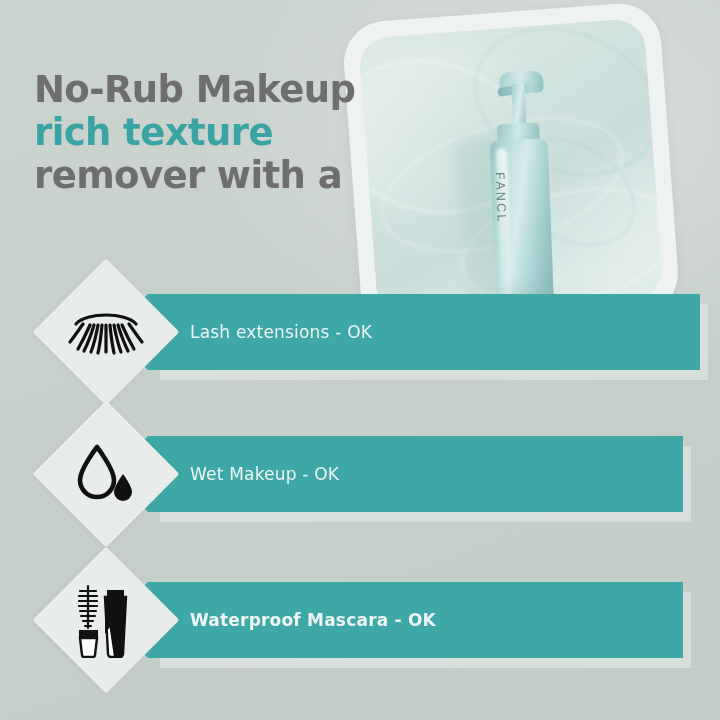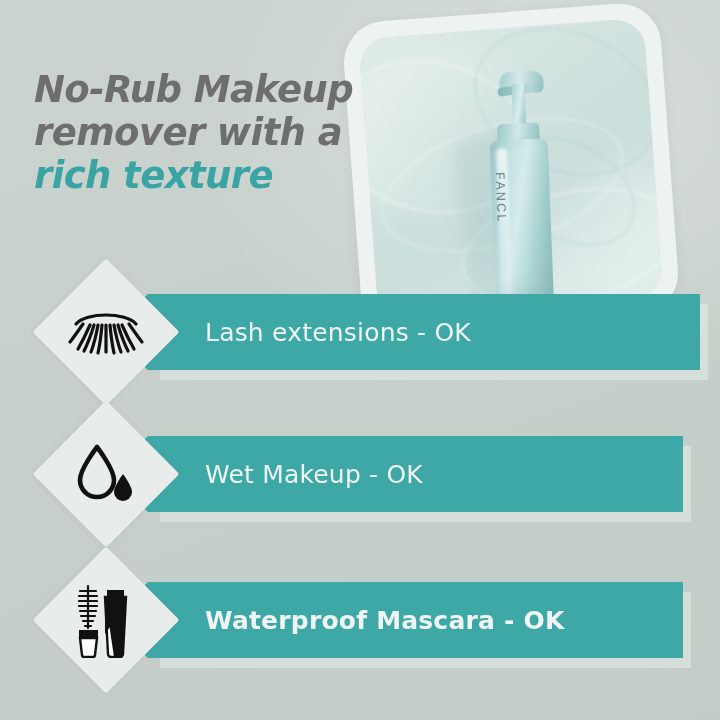--- a/index.html
+++ b/index.html
@@ -40,21 +40,21 @@
     left: 34px;
     top: 68px;
     width: 360px;
     font-weight: bold;
     font-size: 37px;
     line-height: 43px;
     letter-spacing: -0.6px;
     color: #6e6e6e;
     z-index: 6;
   }
-  .headline .ln { display: block; white-space: nowrap; font-style: italic; }
+  .headline .ln { display: block; white-space: nowrap; }
   .headline .accent { color: #3aa3a3; }
 
   
   .photo-wrap {
     position: absolute;
     left: 352px;
     top: 12px;
     width: 318px;
     height: 312px;
     transform: rotate(-4.2deg);
@@ -247,26 +247,25 @@
     justify-content: center;
   }
 
   .bar-label {
     position: absolute;
     top: 0;
     height: 76px;
     display: flex;
     align-items: center;
     color: #eef5f4;
-    font-size: 25px;
+    font-size: 17px;
     font-weight: normal;
     letter-spacing: 0.2px;
     white-space: nowrap;
     font-family: "DejaVu Sans", sans-serif;
-    margin-left: 15px;
   }
 
   
   #row-1 { left: 0; top: 280px; }
   #row-1 .bar        { left: 148px; top: 14px; width: 552px; }
   #row-1 .bar-shadow { left: 160px; top: 24px; width: 548px; }
   #row-1 .bar-point  { left: 110px; top: 14px; }
   #row-1 .diamond    { left: 54px; top: 0px; }
   #row-1 .bar-label  { left: 190px; top: 14px; }
 
@@ -286,22 +285,22 @@
 </style>
 </head>
 <body>
 
 <div id="canvas">
 
   <div class="bg-wash"></div>
 
   <div class="headline">
     <span class="ln">No-Rub Makeup</span>
+    <span class="ln accent">rich texture</span>
     <span class="ln">remover with a</span>
-    <span class="ln accent">rich texture</span>
   </div>
 
   <div class="photo-wrap">
     <div class="photo-frame">
       <div class="photo-inner">
         <div class="sheen"></div>
         <div class="sheen2"></div>
         <div class="ripple r1"></div>
         <div class="ripple r2"></div>
         <div class="ripple r3"></div>

